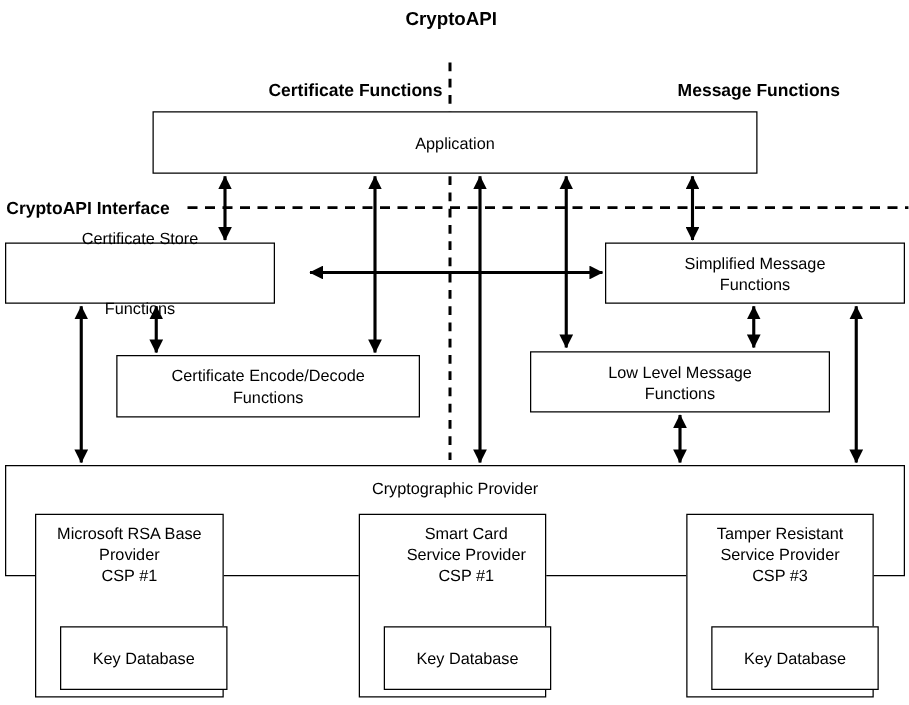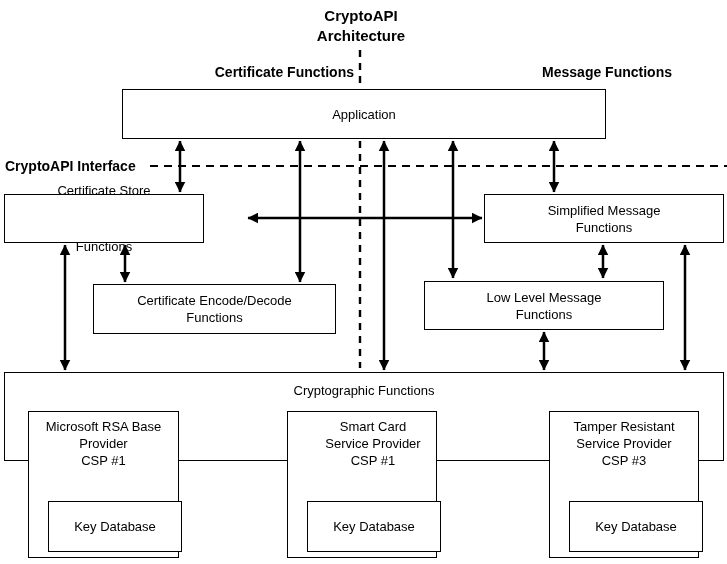--- a/index.html
+++ b/index.html
@@ -50,52 +50,51 @@
     <line x1="65" y1="245" x2="65" y2="370" stroke="#000000" stroke-width="2.5" marker-start="url(#ah)" marker-end="url(#ah)"></line>
     <line x1="125" y1="245" x2="125" y2="282" stroke="#000000" stroke-width="2.5" marker-start="url(#ah)" marker-end="url(#ah)"></line>
     <line x1="603" y1="245" x2="603" y2="278" stroke="#000000" stroke-width="2.5" marker-start="url(#ah)" marker-end="url(#ah)"></line>
     <line x1="685" y1="245" x2="685" y2="370" stroke="#000000" stroke-width="2.5" marker-start="url(#ah)" marker-end="url(#ah)"></line>
     <line x1="544" y1="332" x2="544" y2="370" stroke="#000000" stroke-width="2.5" marker-start="url(#ah)" marker-end="url(#ah)"></line>
     <line x1="248" y1="218" x2="482" y2="218" stroke="#000000" stroke-width="2.5" marker-start="url(#ah)" marker-end="url(#ah)"></line>
   </svg>
 
   <div class="title">
     <div>CryptoAPI</div>
-    <div>Architecture</div>
   </div>
   <div class="lbl section-lbl" style="left:0;width:354px;">Certificate Functions</div>
   <div class="lbl section-lbl" style="left:440px;width:232px;">Message Functions</div>
   <div class="lbl" style="left:5px;top:158px;font-size:14px;">CryptoAPI Interface</div>
 
   <div class="box" style="left:122px;top:89px;width:484px;height:50px;">
     <span>Application</span>
   </div>
 
-  <div class="box" style="left:4px;top:194px;width:200px;height:49px;gap:39px;">
+  <div class="box" style="left:4px;top:194px;width:216px;height:49px;gap:39px;">
     <span>Certificate Store</span>
     <span>Functions</span>
   </div>
 
   <div class="box" style="left:484px;top:194px;width:240px;height:49px;">
     <span>Simplified Message</span>
     <span>Functions</span>
   </div>
 
   <div class="box" style="left:93px;top:284px;width:243px;height:50px;">
     <span>Certificate Encode/Decode</span>
     <span>Functions</span>
   </div>
 
   <div class="box" style="left:424px;top:281px;width:240px;height:49px;">
     <span>Low Level Message</span>
     <span>Functions</span>
   </div>
 
   <div class="box top-align" style="left:4px;top:372px;width:720px;height:89px;padding-top:9px;">
-    <span>Cryptographic Functions</span>
+    <span>Cryptographic Provider</span>
   </div>
 
   <div class="box top-align csp" style="left:28px;top:411px;width:151px;height:147px;">
     <span>Microsoft RSA Base</span>
     <span>Provider</span>
     <span>CSP #1</span>
     <div class="kdb">
       <span>Key Database</span>
     </div>
   </div>

